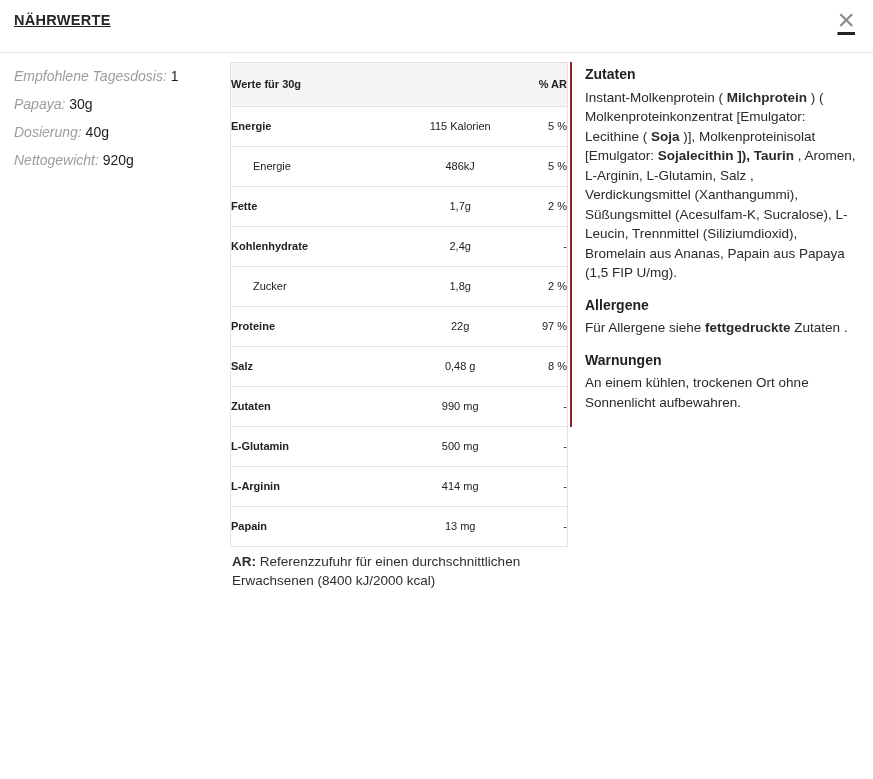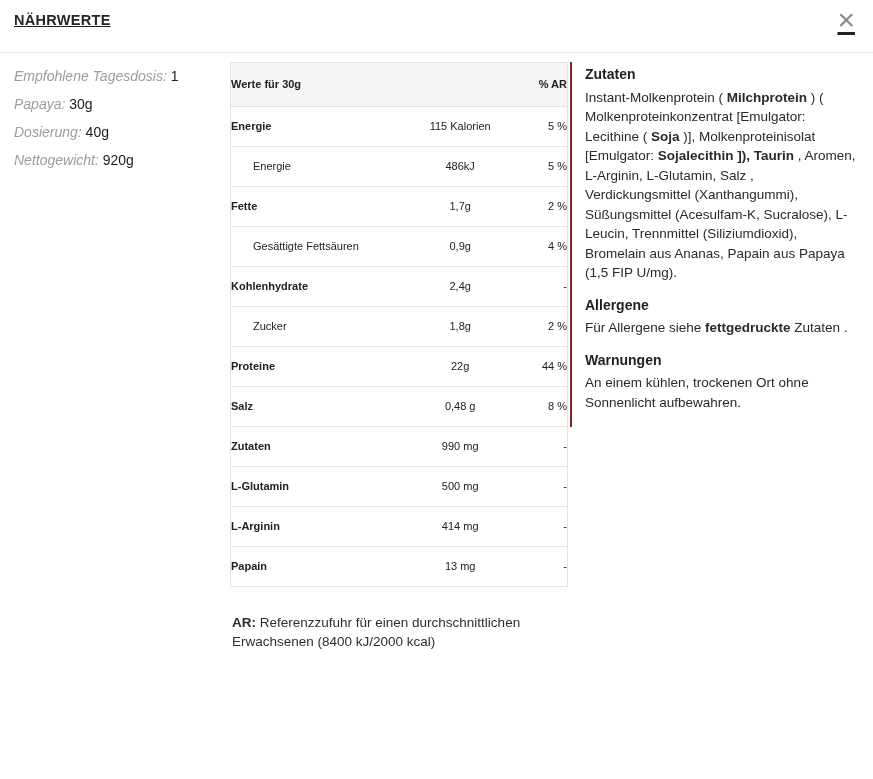--- a/index.html
+++ b/index.html
@@ -45,21 +45,21 @@
     border-top: 1px solid #e3e3e3;
     padding: 11px 0; line-height: 17px; vertical-align: top; margin-left: 30px;
   }
   td.name { padding-left: 16px; width: 176px; }
   td.name.bold { font-weight: 700; }
   td.name.indent { text-indent: 22px; }
   td.val { text-align: center; width: 76px; }
   td.pct { text-align: right; padding-right: 16px; }
   
   .footnote {
-    width: 312px; margin: 26px 0 0 2px;
+    width: 312px; margin: 5px 0 0 2px;
     font-size: 13.5px; line-height: 19px; color: #2e2e2e;
   }
   
   .ingredients-panel {
     flex: 1; margin-left: 2px;
     border-left: 2px solid #14532d;
     padding: 3px 2px 2px 13px;
     font-size: 13.5px; line-height: 19.5px; color: #2a2a2a;
   }
   .ing-section { margin-bottom: 13px; }
@@ -120,42 +120,37 @@
     <td class="val">486kJ</td>
     <td class="pct">5 %</td>
   </tr>
 
   <tr>
     <td class="name bold">Fette</td>
     <td class="val">1,7g</td>
     <td class="pct">2 %</td>
   </tr>
 
-  <tr>
-    <td class="name indent">Gesättigte Fettsäuren</td>
-    <td class="val">0,9g</td>
-    <td class="pct">4 %</td>
-  </tr>
 
   <tr>
     <td class="name bold">Kohlenhydrate</td>
     <td class="val">2,4g</td>
     <td class="pct">-</td>
   </tr>
 
   <tr>
     <td class="name indent">Zucker</td>
     <td class="val">1,8g</td>
     <td class="pct">2 %</td>
   </tr>
 
   <tr>
     <td class="name bold">Proteine</td>
     <td class="val">22g</td>
-    <td class="pct">44 %</td>
+    <td class="pct">97 %</td>
   </tr>
 
   <tr>
     <td class="name bold">Salz</td>
     <td class="val">0,48 g</td>
     <td class="pct">8 %</td>
   </tr>
 
   <tr>
     <td class="name bold">Zutaten</td>

